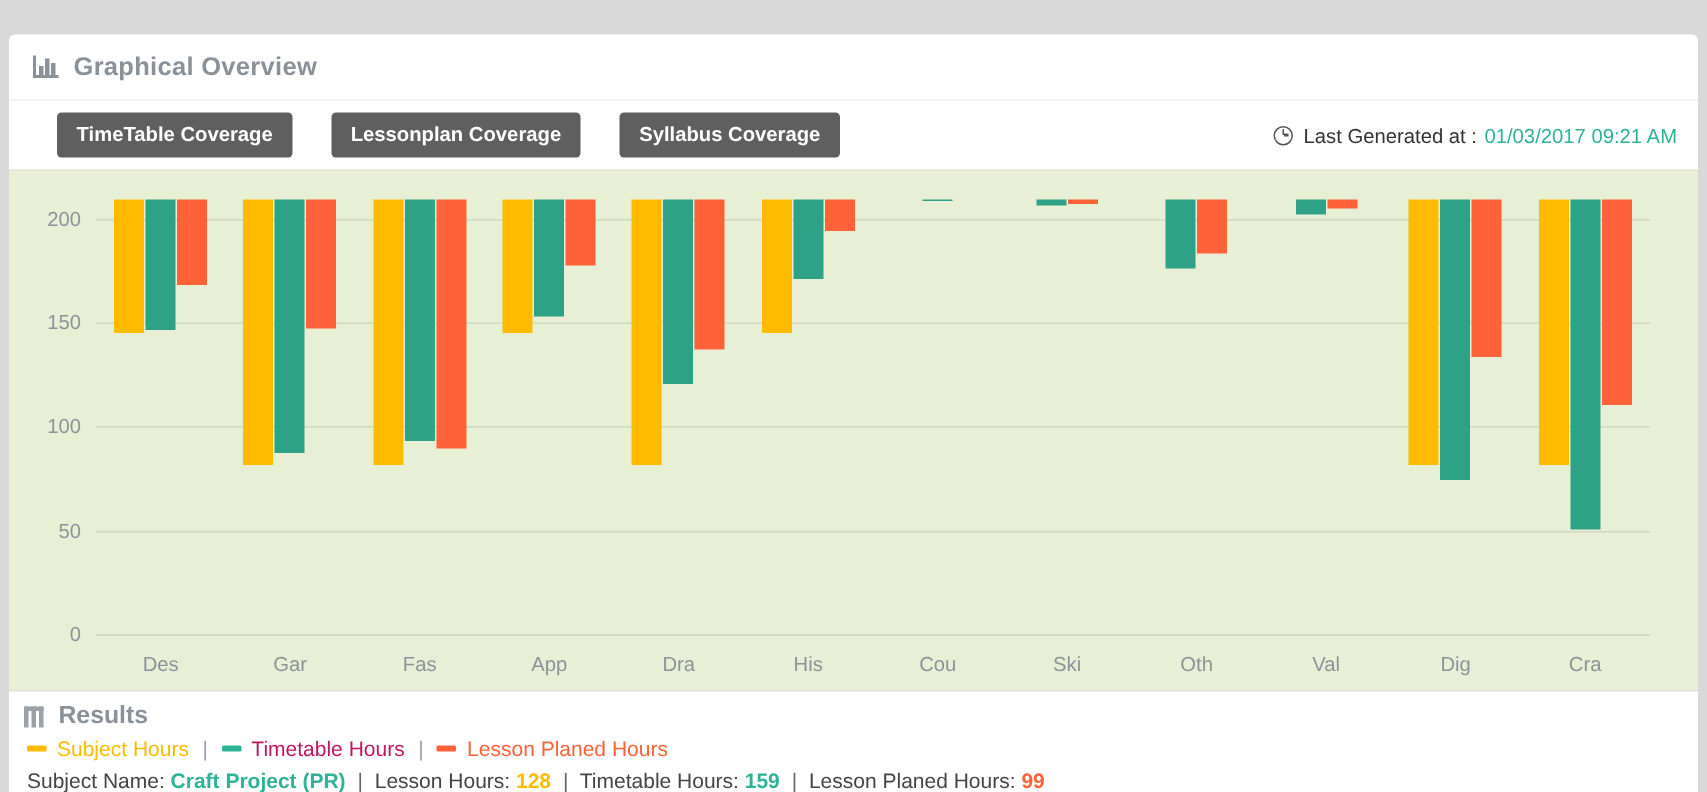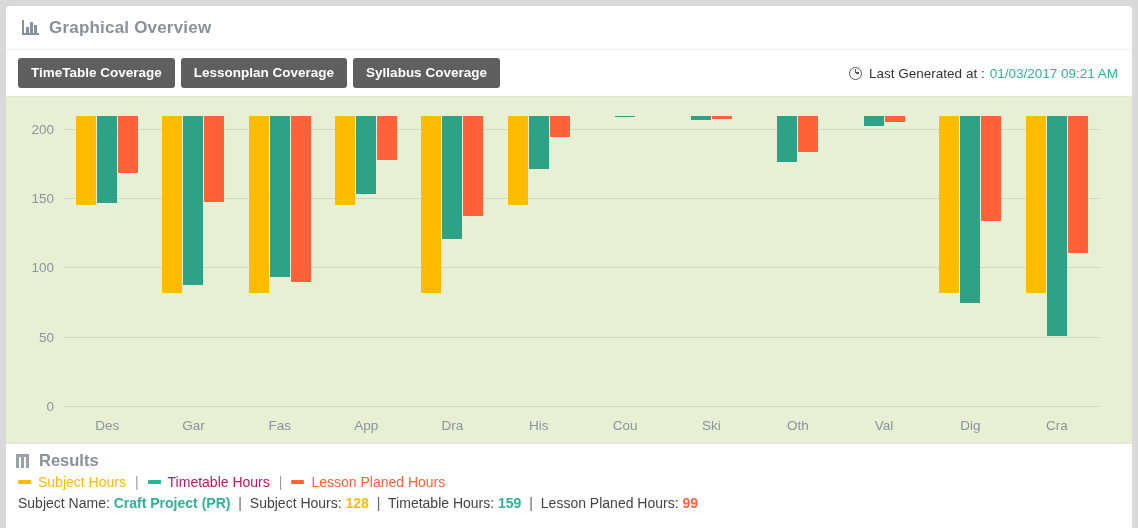--- a/index.html
+++ b/index.html
@@ -11,21 +11,21 @@
     height: 528px;
     background: #d9d9d9;
     font-family: "Liberation Sans", sans-serif;
     overflow: hidden;
   }
   .page {
     position: relative;
     width: 1138px;
     height: 528px;
     box-sizing: border-box;
-    padding: 6px 6px 0 6px;
+    padding: 23px 6px 0 6px;
   }
   .card {
     position: relative;
     width: 1126px;
     height: 522px;
     background: #ffffff;
     border-radius: 4px 4px 0 0;
     box-sizing: border-box;
     overflow: hidden;
   }
@@ -79,20 +79,21 @@
     background: #5f5f5f;
     color: #ffffff;
     font-size: 13.5px;
     font-weight: bold;
     border: none;
     border-radius: 3px;
     padding: 8px 13px 9px 13px;
     cursor: pointer;
     font-family: "Liberation Sans", sans-serif;
     line-height: 1;
+    margin-left: 20px;
   }
   .toolbar-right {
     margin-left: auto;
     display: flex;
     align-items: center;
     font-size: 13.5px;
     color: #444444;
   }
   .clock-icon {
     width: 13px;
@@ -388,21 +389,21 @@
           <span class="legend-item">
             <span class="legend-dash" style="background: rgb(255, 97, 56);"></span>
             <span style="color: rgb(255, 97, 56);">Lesson Planed Hours</span>
           </span>
         </div>
 
       <div class="summary">
         <span>Subject Name:</span>
         <b style="color:#2eb398">Craft Project (PR)</b>
         <span class="sep">|</span>
-        <span>Subject Hours:</span>
+        <span>Lesson Hours:</span>
         <b style="color:#ffbb00">128</b>
         <span class="sep">|</span>
         <span>Timetable Hours:</span>
         <b style="color:#2eb398">159</b>
         <span class="sep">|</span>
         <span>Lesson Planed Hours:</span>
         <b style="color:#ff6138">99</b>
       </div>
     </div>
 

